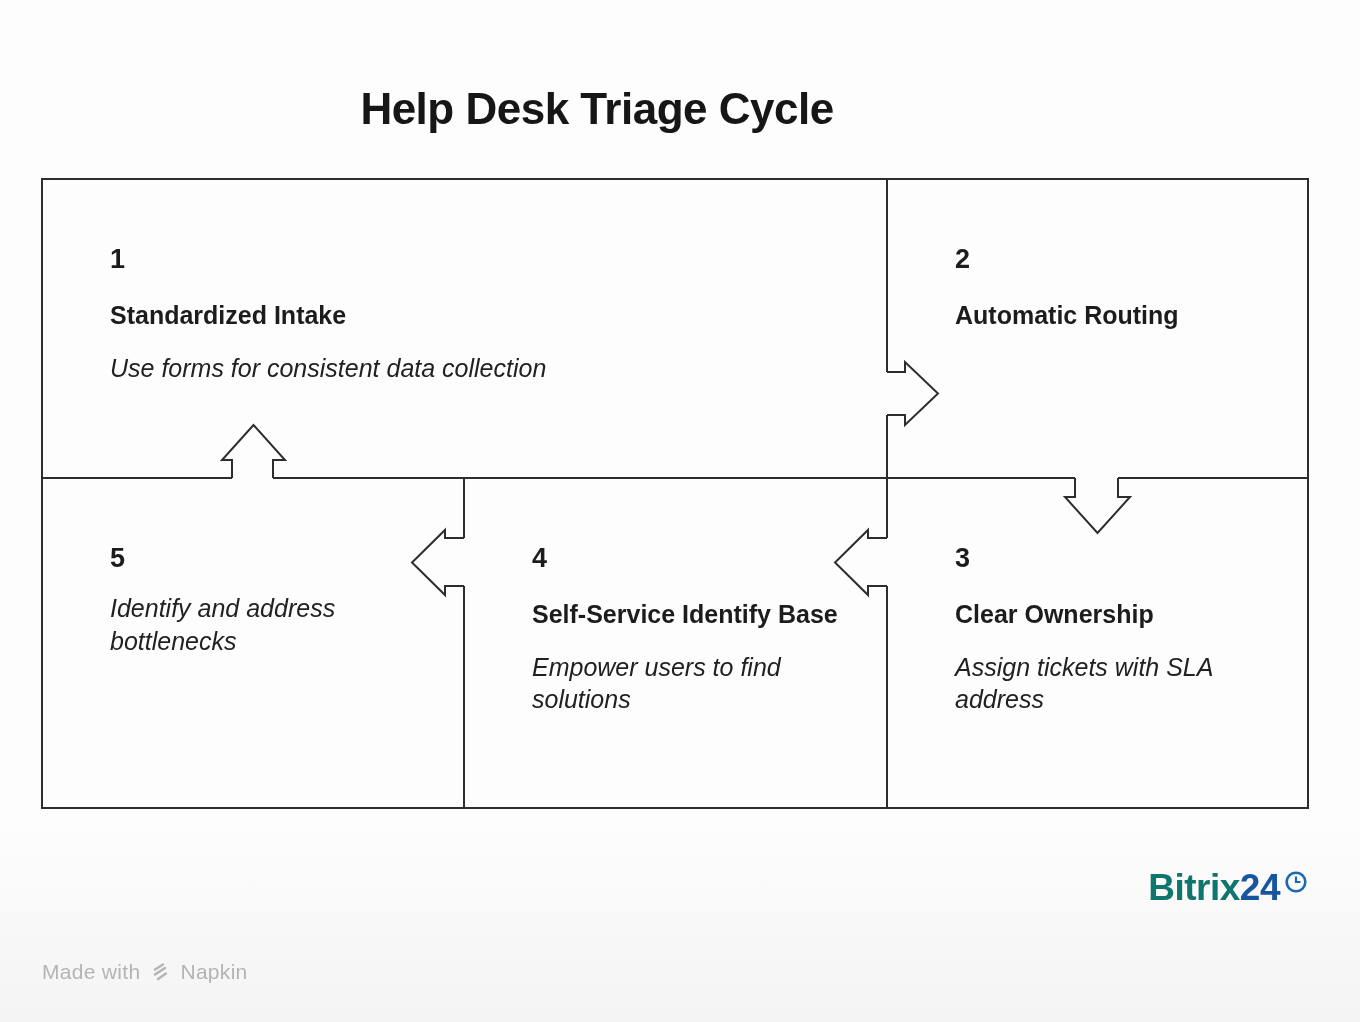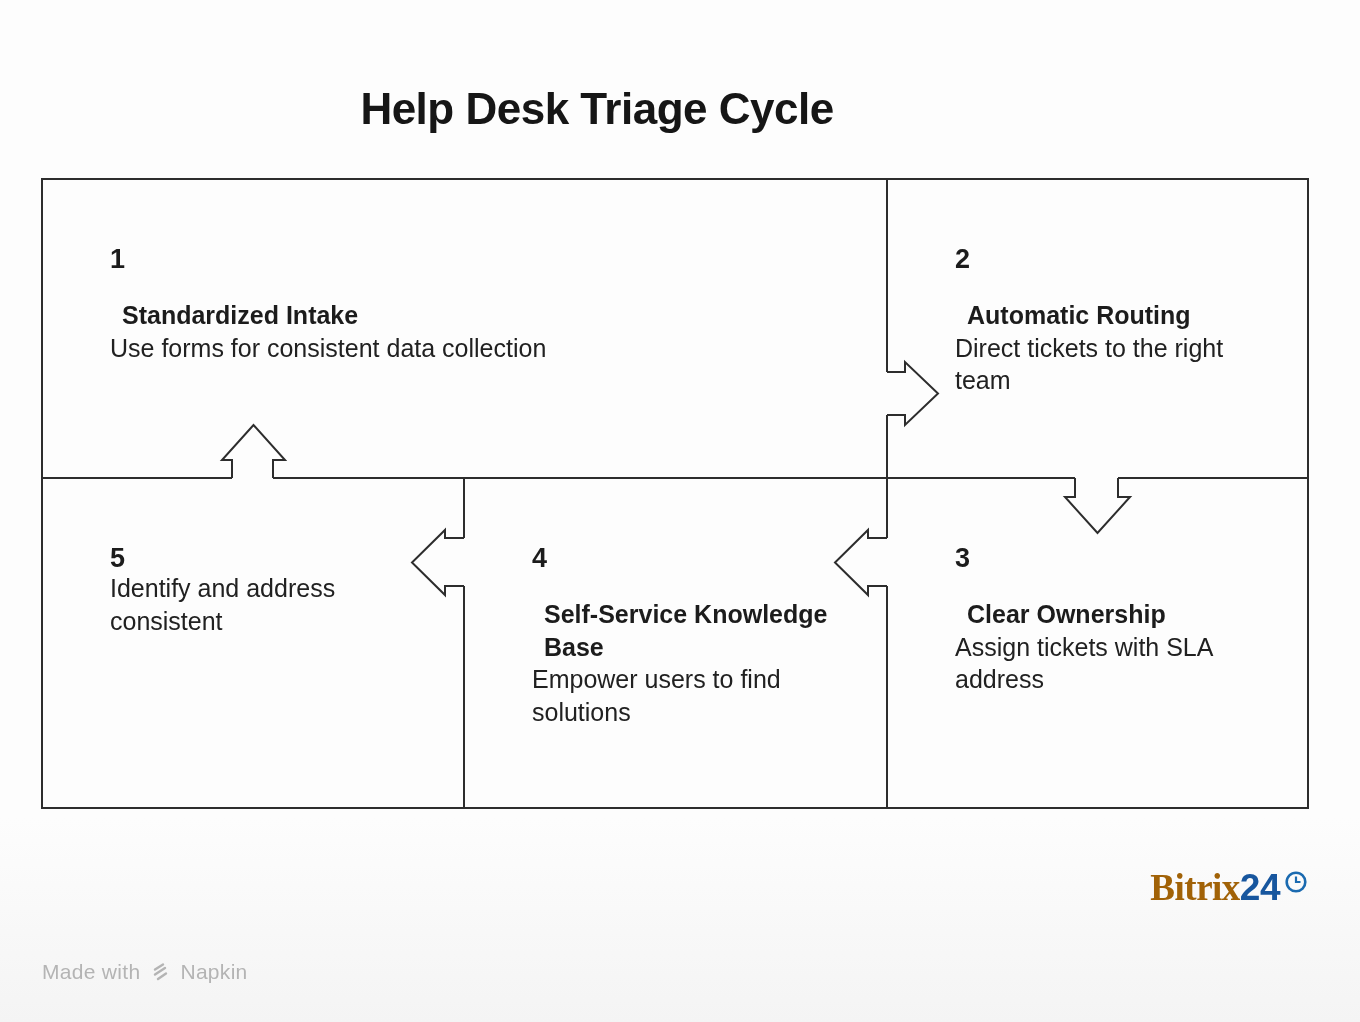--- a/index.html
+++ b/index.html
@@ -12,24 +12,24 @@
   svg.diagram{position:absolute;left:0;top:0;}
   .line{fill:none;stroke:#2d2d2d;stroke-width:2;}
   .arrow{fill:#fdfdfd;stroke:#2d2d2d;stroke-width:2;stroke-linejoin:miter;}
   .step{position:absolute;box-sizing:border-box;padding:67px 48px 0 68px;}
   .step1{left:42px;top:179px;width:845px;}
   .step2{left:887px;top:179px;width:421px;}
   .step3{left:887px;top:478px;width:421px;}
   .step4{left:464px;top:478px;width:423px;}
   .step5{left:42px;top:478px;width:422px;}
   .num{font-size:27px;font-weight:700;color:#1c1c1c;line-height:1;}
-  .stitle{font-size:25px;font-weight:700;color:#1c1c1c;margin-top:26px;line-height:1.3;margin-left:12px;}
-  .sdesc{font-size:25px;font-weight:400;color:#212121;line-height:1.3;}
+  .stitle{font-size:25px;font-weight:700;color:#1c1c1c;margin-top:26px;line-height:1.3;}
+  .sdesc{font-size:25px;font-weight:400;color:#212121;margin-top:20px;line-height:1.3;font-style:italic;}
   .brand{position:absolute;top:869px;right:52px;display:flex;align-items:flex-start;}
-  .brand-light{font-size:37px;font-weight:700;color:#a16207;letter-spacing:-0.5px;line-height:1;font-family:Liberation Serif, serif;}
+  .brand-light{font-size:37px;font-weight:700;color:#0f766e;letter-spacing:-0.5px;line-height:1;}
   .brand-dark{font-size:37px;font-weight:700;color:#17569e;letter-spacing:-0.5px;line-height:1;text-align:center;}
   .brand .clock{margin-left:4px;margin-top:1px;}
   .footer{position:absolute;left:42px;top:960px;display:flex;align-items:center;
       gap:9px;font-size:21px;color:#b4b4b4;letter-spacing:0.3px;}
 </style>
 </head>
 <body>
 
 <h1 class="page-title">Help Desk Triage Cycle</h1>
 
@@ -52,38 +52,37 @@
 
 <div class="step step1">
   <div class="num">1</div>
   <div class="stitle">Standardized Intake</div>
   <div class="sdesc">Use forms for consistent data collection</div>
 </div>
 
 <div class="step step2">
   <div class="num">2</div>
   <div class="stitle">Automatic Routing</div>
-  <div class="sdesc">Direct tickets to the right team</div>
 </div>
 
 <div class="step step3">
   <div class="num">3</div>
   <div class="stitle">Clear Ownership</div>
   <div class="sdesc">Assign tickets with SLA address</div>
 </div>
 
 <div class="step step4">
   <div class="num">4</div>
-  <div class="stitle">Self-Service Knowledge Base</div>
+  <div class="stitle">Self-Service Identify Base</div>
   <div class="sdesc">Empower users to find solutions</div>
 </div>
 
 <div class="step step5">
   <div class="num">5</div>
-  <div class="sdesc">Identify and address consistent</div>
+  <div class="sdesc">Identify and address bottlenecks</div>
 </div>
 
 <div class="brand">
   <span class="brand-light">Bitrix</span>
     <span class="brand-dark">24</span>
   <svg class="clock" width="24" height="24" viewBox="0 0 24 24">
     <circle cx="12" cy="12" r="9.3" fill="none" stroke="#1a6ab0" stroke-width="2.6"></circle>
     <path d="M12,6.5 V12 H16.5" fill="none" stroke="#1a6ab0" stroke-width="2.2"></path>
   </svg>
 </div>

